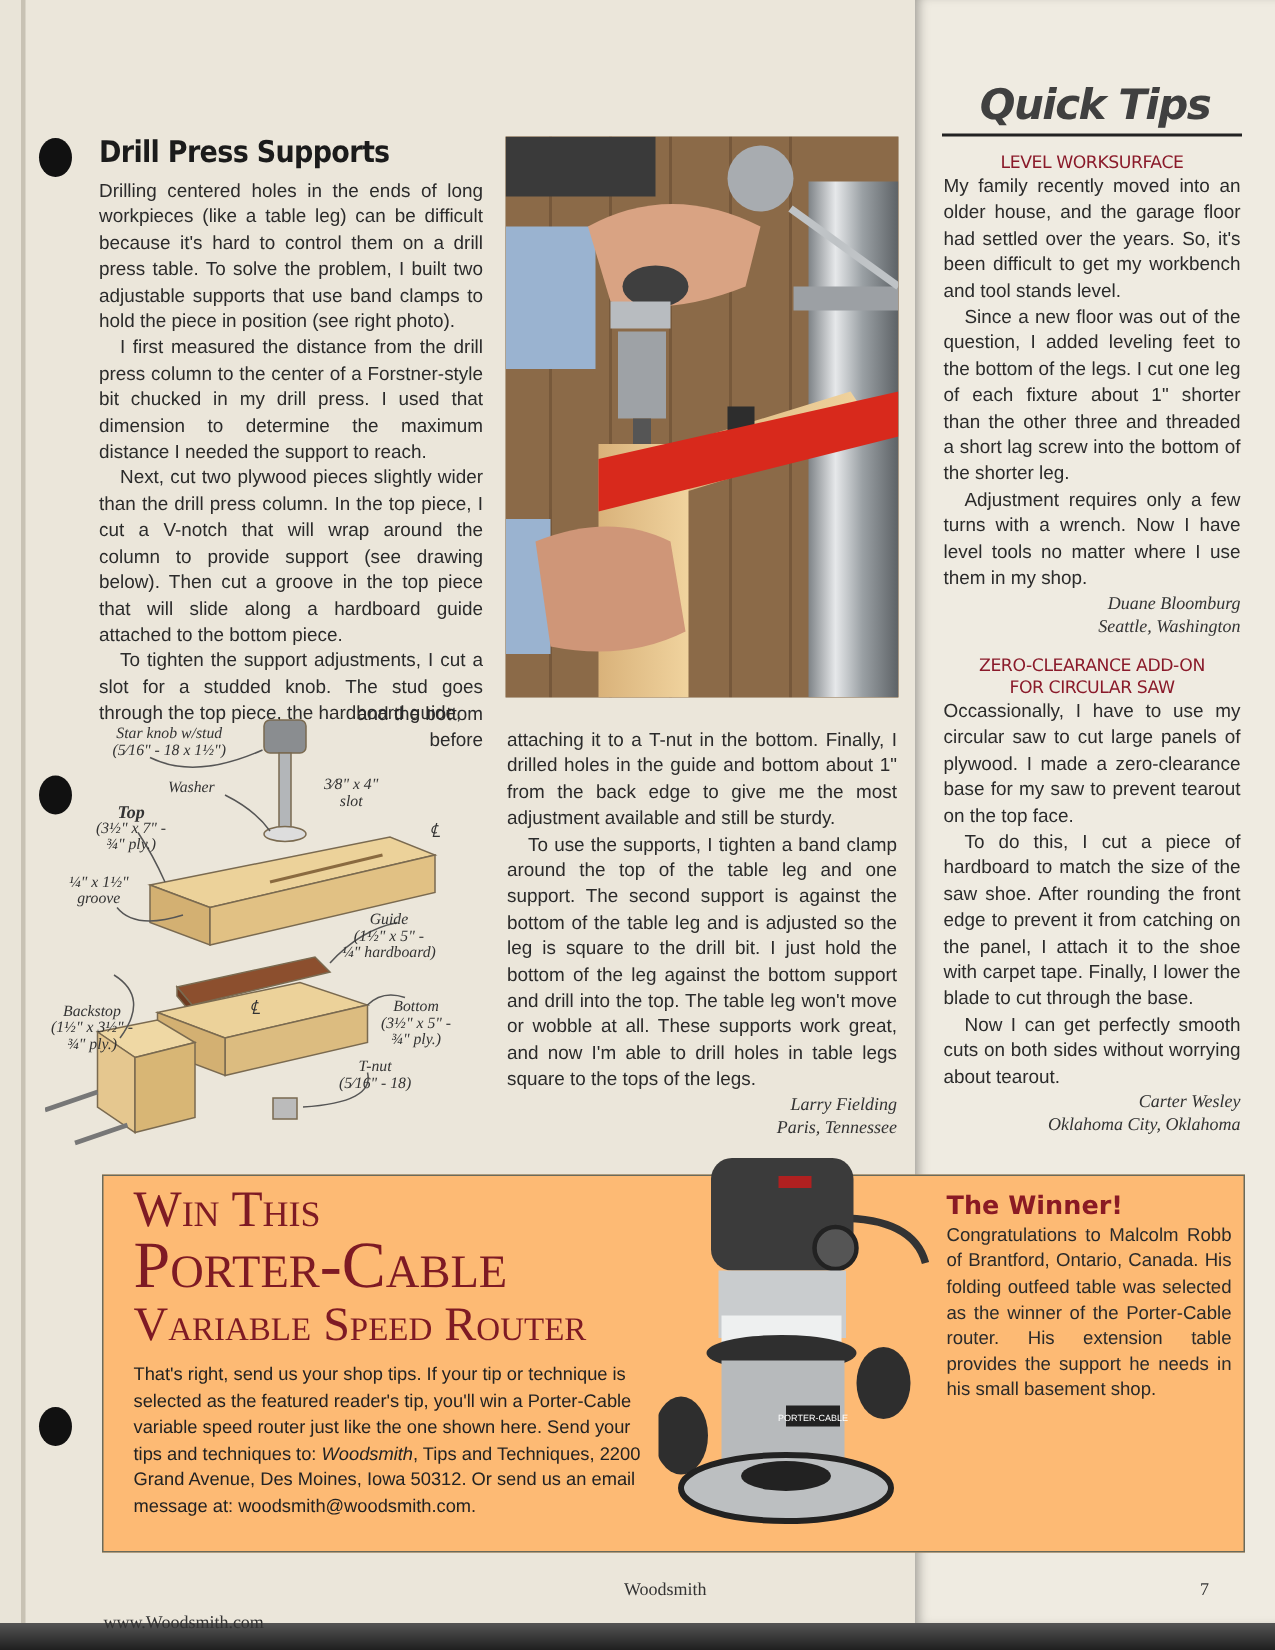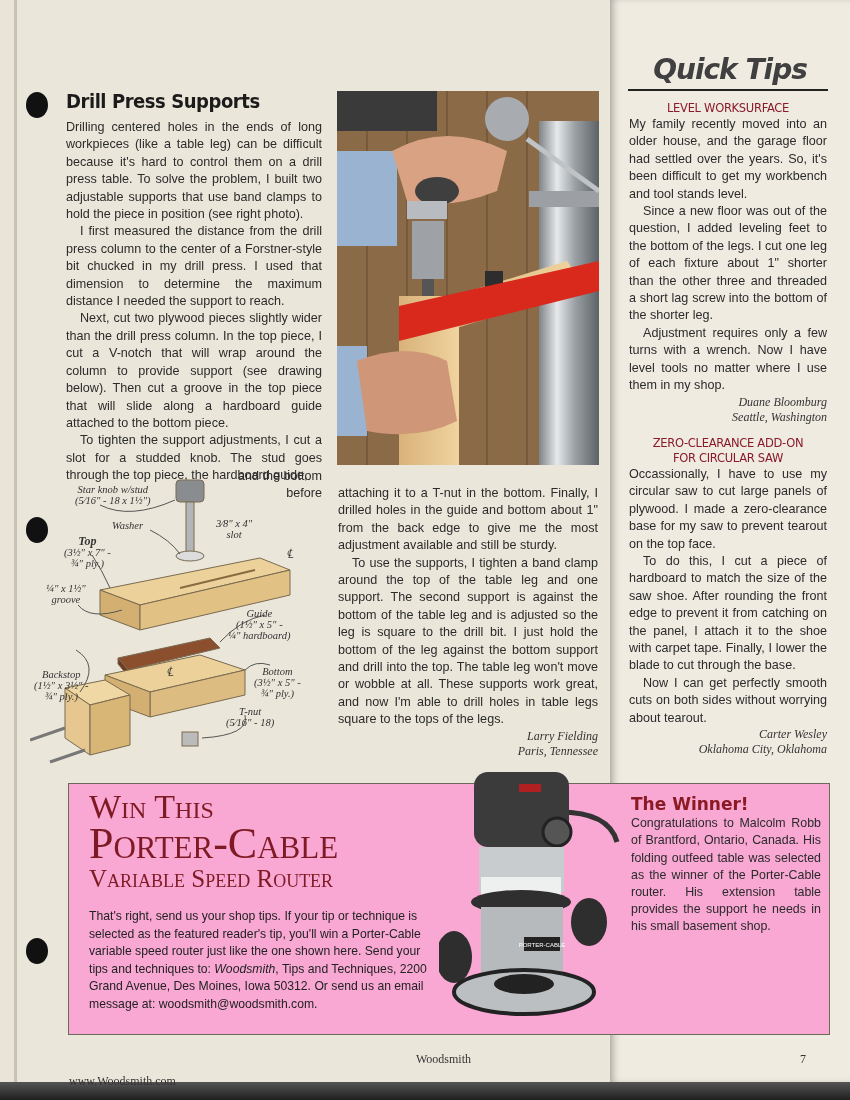--- a/index.html
+++ b/index.html
@@ -20,26 +20,26 @@
   .byline { text-align:right; font-family:"Liberation Serif", serif; font-style:italic; font-size:12px; line-height:15px; color:#333; }
   .photo { position:absolute; left:337px; top:91px; width:262px; height:374px; overflow:hidden;
            background:#8a6a4a; }
   .drawing { position:absolute; left:30px; top:470px; width:300px; height:300px;font-family:Liberation Serif, serif; }
   .callout { position:absolute; font-style:italic; font-size:10.5px; line-height:11px; color:#333; text-align:center; }
   .qt-title { position:absolute; left:650px; top:53px; width:160px; text-align:center; font-family:"DejaVu Sans", sans-serif;
               font-style:italic; font-weight:bold; font-size:28px; color:#404040; letter-spacing:-1px; }
   .qt-rule { position:absolute; left:628px; top:89px; width:200px; height:2px; background:#222; }
   .tip-head { text-align:center; font-family:"DejaVu Sans", sans-serif; font-weight:normal; font-size:11.5px; line-height:15px;
               color:#8a1a2a; letter-spacing:-0.3px; }
-  .contest { position:absolute; left:68px; top:783px; width:760px; height:250px; background:#f9a8d4;
+  .contest { position:absolute; left:68px; top:783px; width:760px; height:250px; background:#fdba74;
              border:1px solid #6a6a5a; }
   .win-head { position:absolute; left:20px; top:6px; font-family:"Liberation Serif", serif; color:#7e1a24; line-height:1; }
   .win-head .l1 { font-size:34px; font-variant:small-caps; display:block; }
   .win-head .l2 { font-size:44px; font-variant:small-caps; display:block; margin-top:-2px; }
-  .win-head .l3 { font-size:25px; font-variant:small-caps; display:block; margin-top:0px; }
+  .win-head .l3 { font-size:32px; font-variant:small-caps; display:block; margin-top:0px; }
   .contest-body { position:absolute; left:20px; top:124px; width:345px; font-size:12.2px; line-height:17.6px; color:#222; }
   .winner-title { font-family:"DejaVu Sans", sans-serif; font-weight:bold; font-size:17px; color:#8a1a24; margin:0 0 2px 0; }
   .winner-col { position:absolute; left:562px; top:12px; width:190px; font-size:12.4px; line-height:17.2px; text-align:justify; }
   .winner-col p { margin:0; }
   .footer-item { position:absolute; top:1052px; font-family:"Liberation Serif", serif; font-size:12px; color:#333; }
 </style>
 </head>
 <body>
 
 <div class="page-left"></div>

